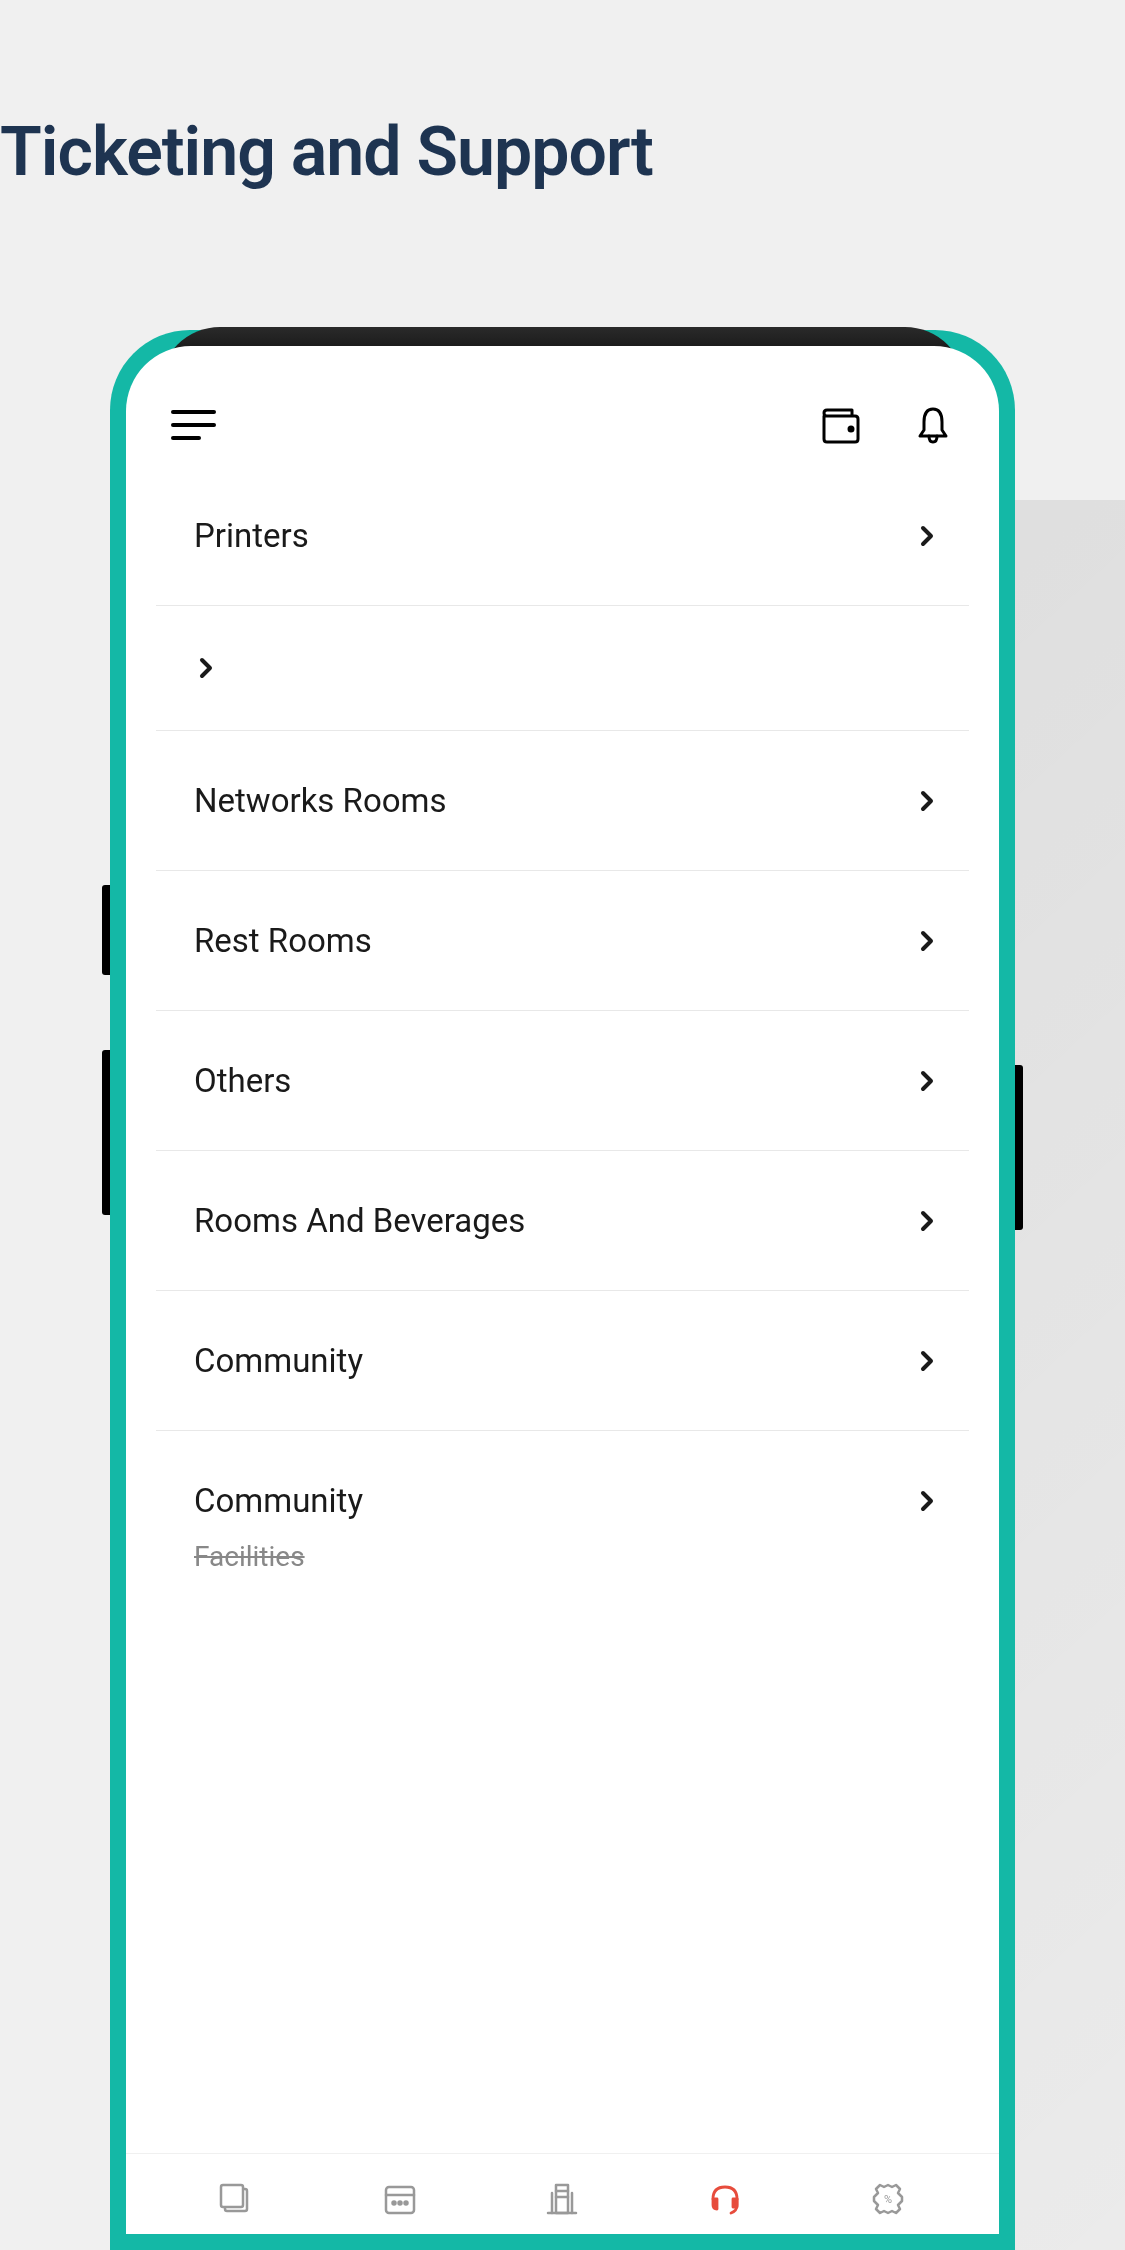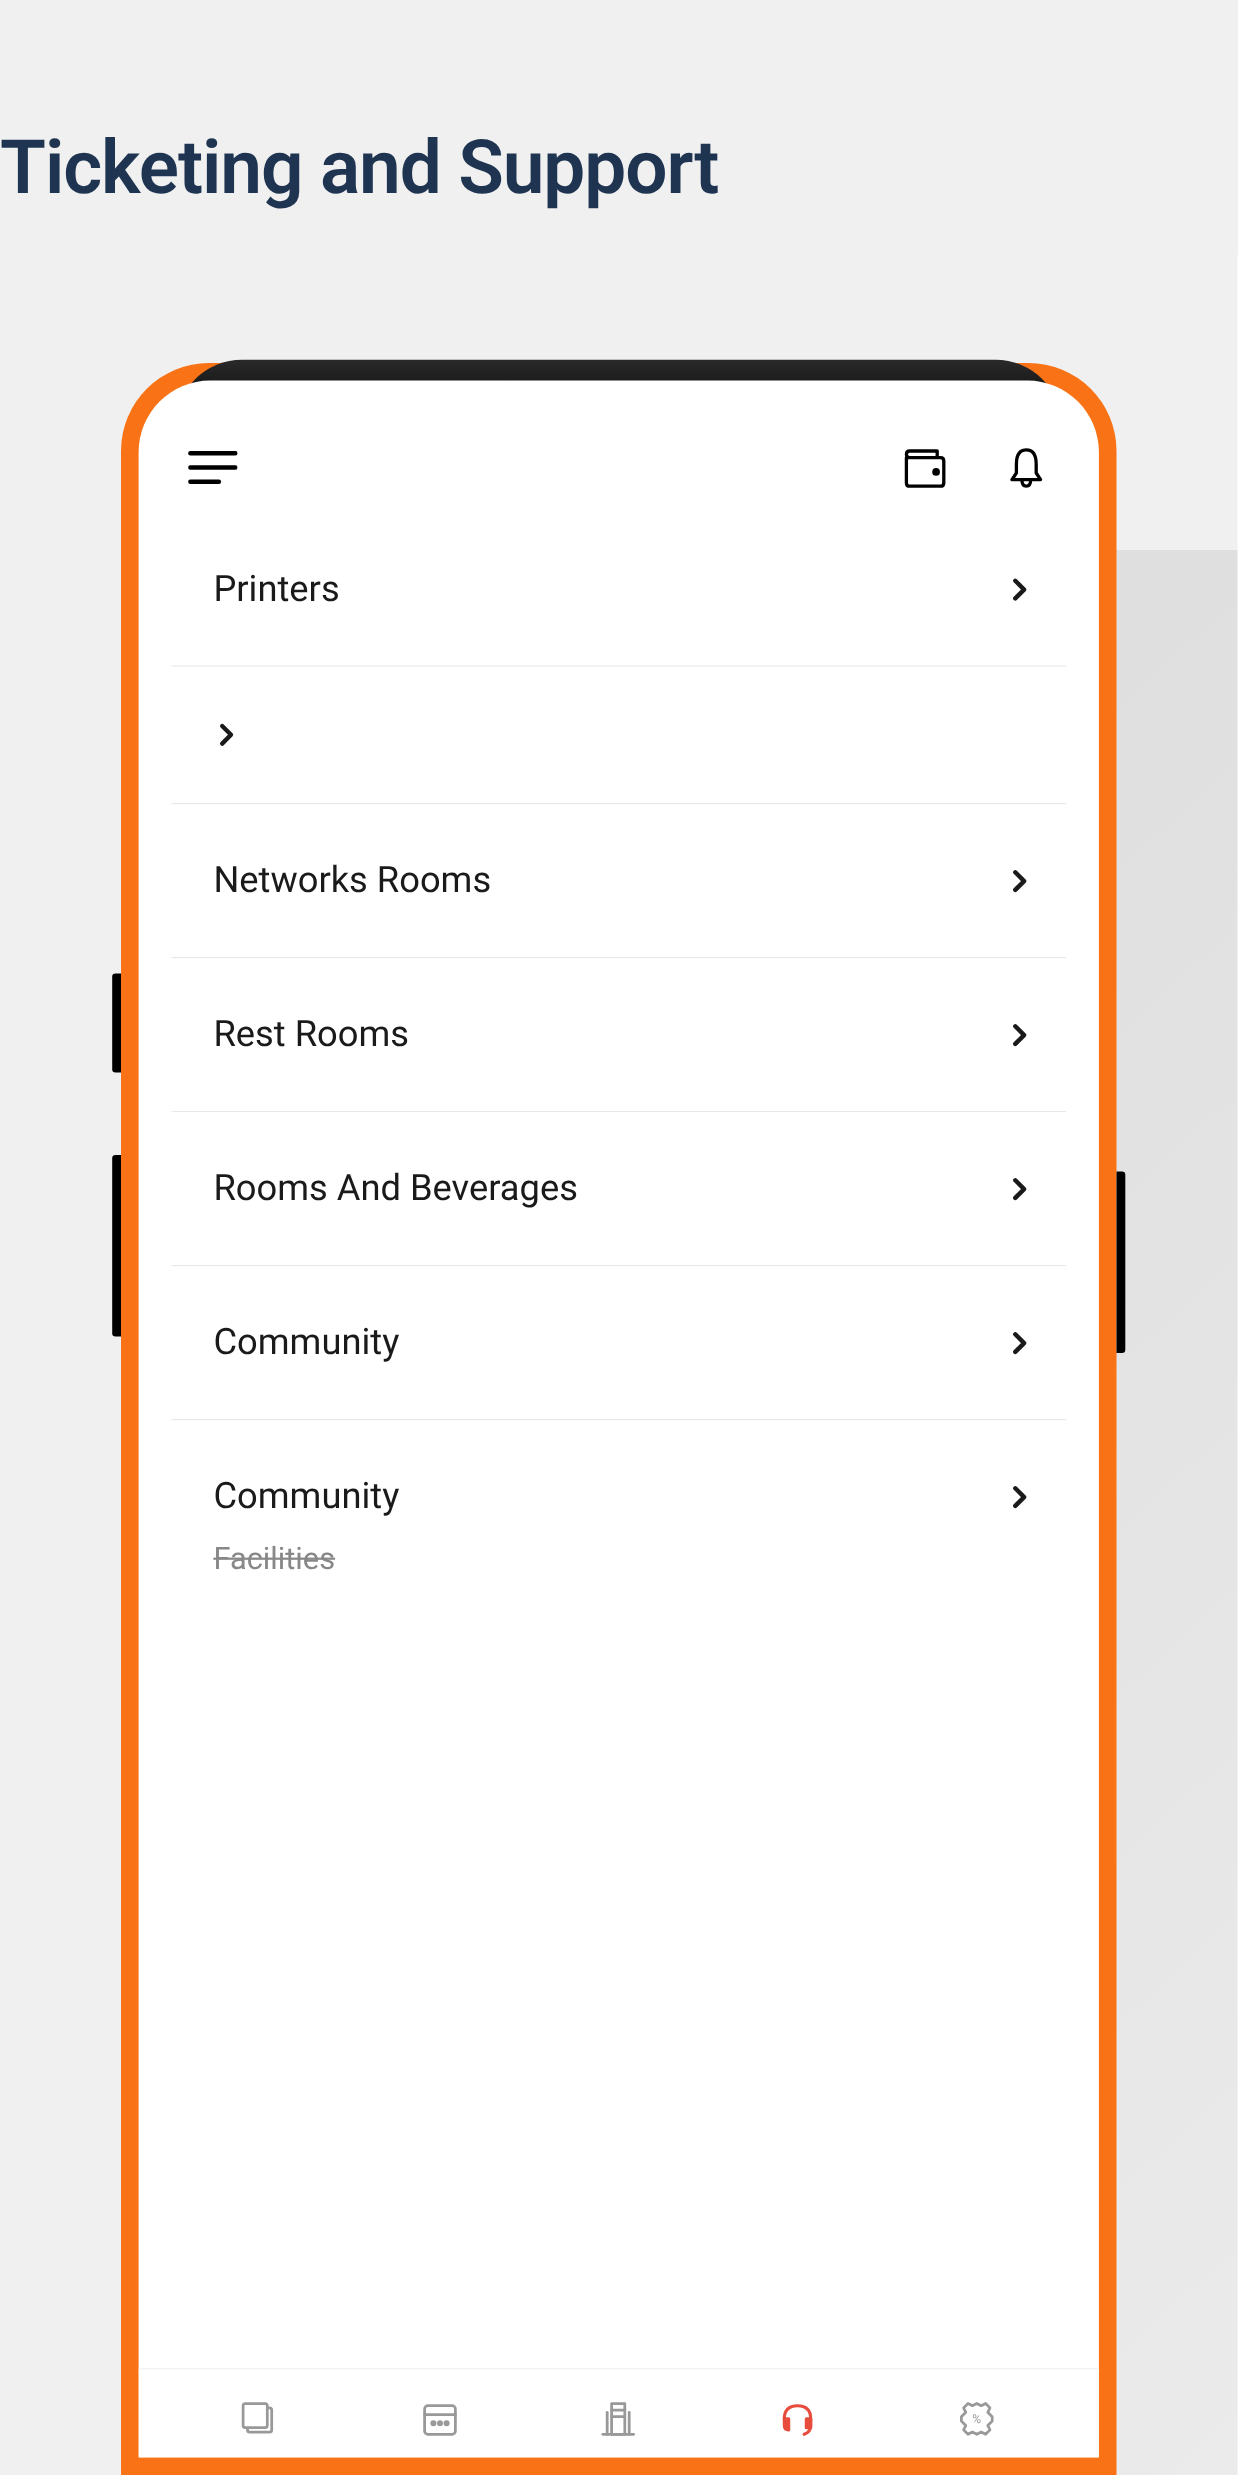--- a/index.html
+++ b/index.html
@@ -35,21 +35,21 @@
       transform: skewX(-5deg);
       z-index: 0;
     }
     
     .phone-frame {
       position: absolute;
       top: 330px;
       left: 110px;
       width: 905px;
       height: 1920px;
-      background: #f97316;
+      background: #14b8a6;
       border-radius: 80px 80px 0 0;
       z-index: 1;
       padding: 16px;
     }
     
     .phone-frame::before {
       content: '';
       position: absolute;
       top: -3px;
       left: 50px;
@@ -330,20 +330,28 @@
 
       <div class="list-item">
         <span class="list-item-label">Rest Rooms</span>
         <span class="chevron-right">
           <svg viewBox="0 0 24 24" fill="none" stroke="#1a1a1a" stroke-width="4" stroke-linecap="round" stroke-linejoin="round">
               <polyline points="8,4 16,12 8,20"></polyline>
             </svg>
         </span>
       </div>
 
+      <div class="list-item">
+        <span class="list-item-label">Others</span>
+        <span class="chevron-right">
+          <svg viewBox="0 0 24 24" fill="none" stroke="#1a1a1a" stroke-width="4" stroke-linecap="round" stroke-linejoin="round">
+              <polyline points="8,4 16,12 8,20"></polyline>
+            </svg>
+        </span>
+      </div>
 
       <div class="list-item">
         <span class="list-item-label">Rooms And Beverages</span>
         <span class="chevron-right">
           <svg viewBox="0 0 24 24" fill="none" stroke="#1a1a1a" stroke-width="4" stroke-linecap="round" stroke-linejoin="round">
               <polyline points="8,4 16,12 8,20"></polyline>
             </svg>
         </span>
       </div>
 

